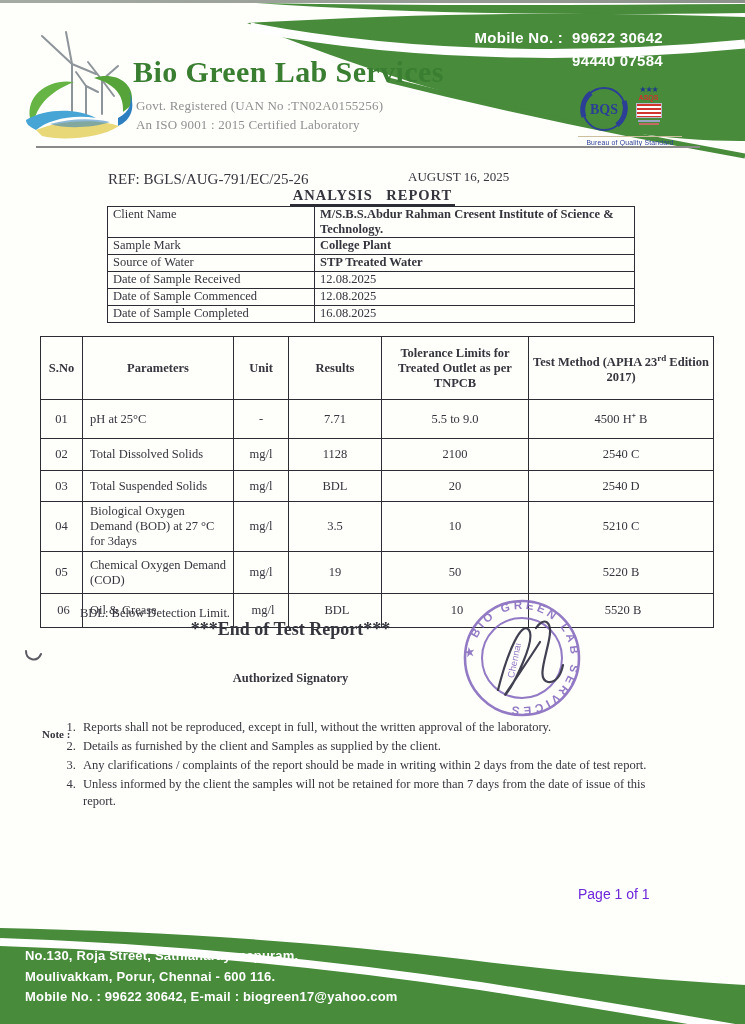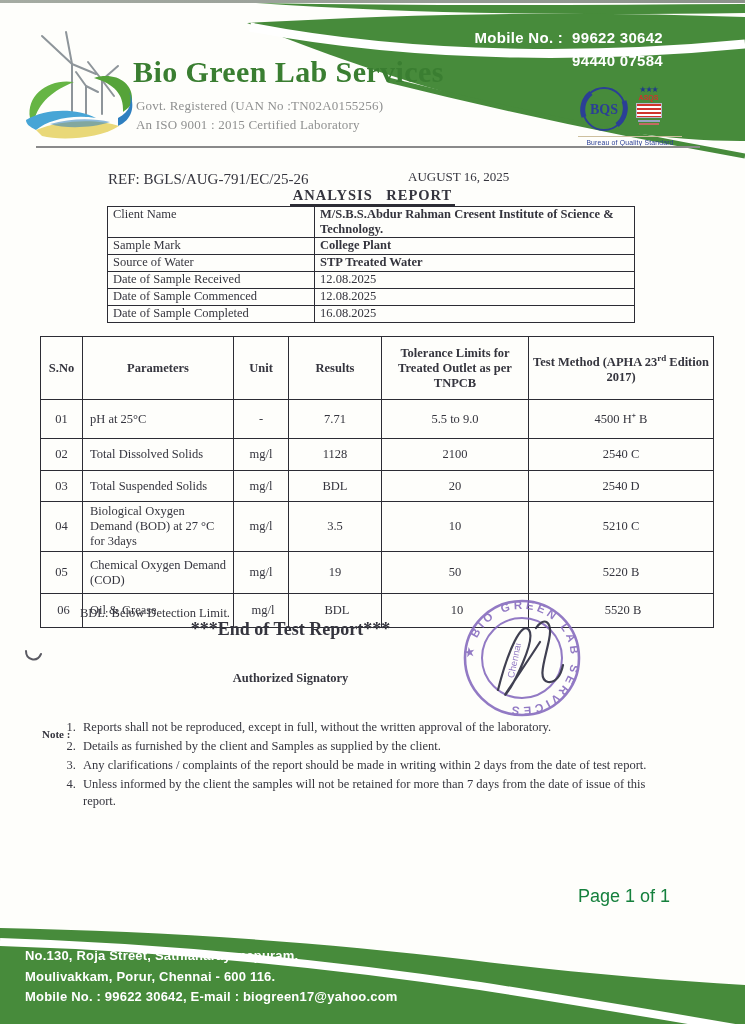--- a/index.html
+++ b/index.html
@@ -75,21 +75,21 @@
   .stamp{position:absolute;left:452px;top:588px;width:140px;height:140px;opacity:.88;}
   .pen-mark{position:absolute;left:24px;top:648px;}
 
   
   .note-heading{position:absolute;left:42px;top:700px;font-size:11px;font-weight:bold;margin-top:28px;}
   .notes-list{position:absolute;left:55px;top:719px;width:618px;}
   .notes-list ol{margin:0;padding-left:24px;font-size:12.5px;line-height:16.5px;}
   .notes-list li{margin-bottom:2.5px;padding-left:4px;}
 
   .pagination{position:absolute;left:578px;top:886px;
-    font-family:"Liberation Sans", sans-serif;font-size:18px;color:#15803d;}
+    font-family:"Liberation Sans", sans-serif;font-size:14px;color:#6d28d9;}
 
   
   .footer{position:absolute;left:0;bottom:0;width:745px;height:100px;}
   .footer-svg{position:absolute;left:0;top:0;width:745px;height:100px;}
   .footer-text{position:absolute;left:25px;top:22px;
     font-family:"Liberation Sans", sans-serif;font-weight:bold;color:#ffffff;
     font-size:13px;line-height:20.5px;letter-spacing:.2px;}
 </style>
 </head>
 <body>

